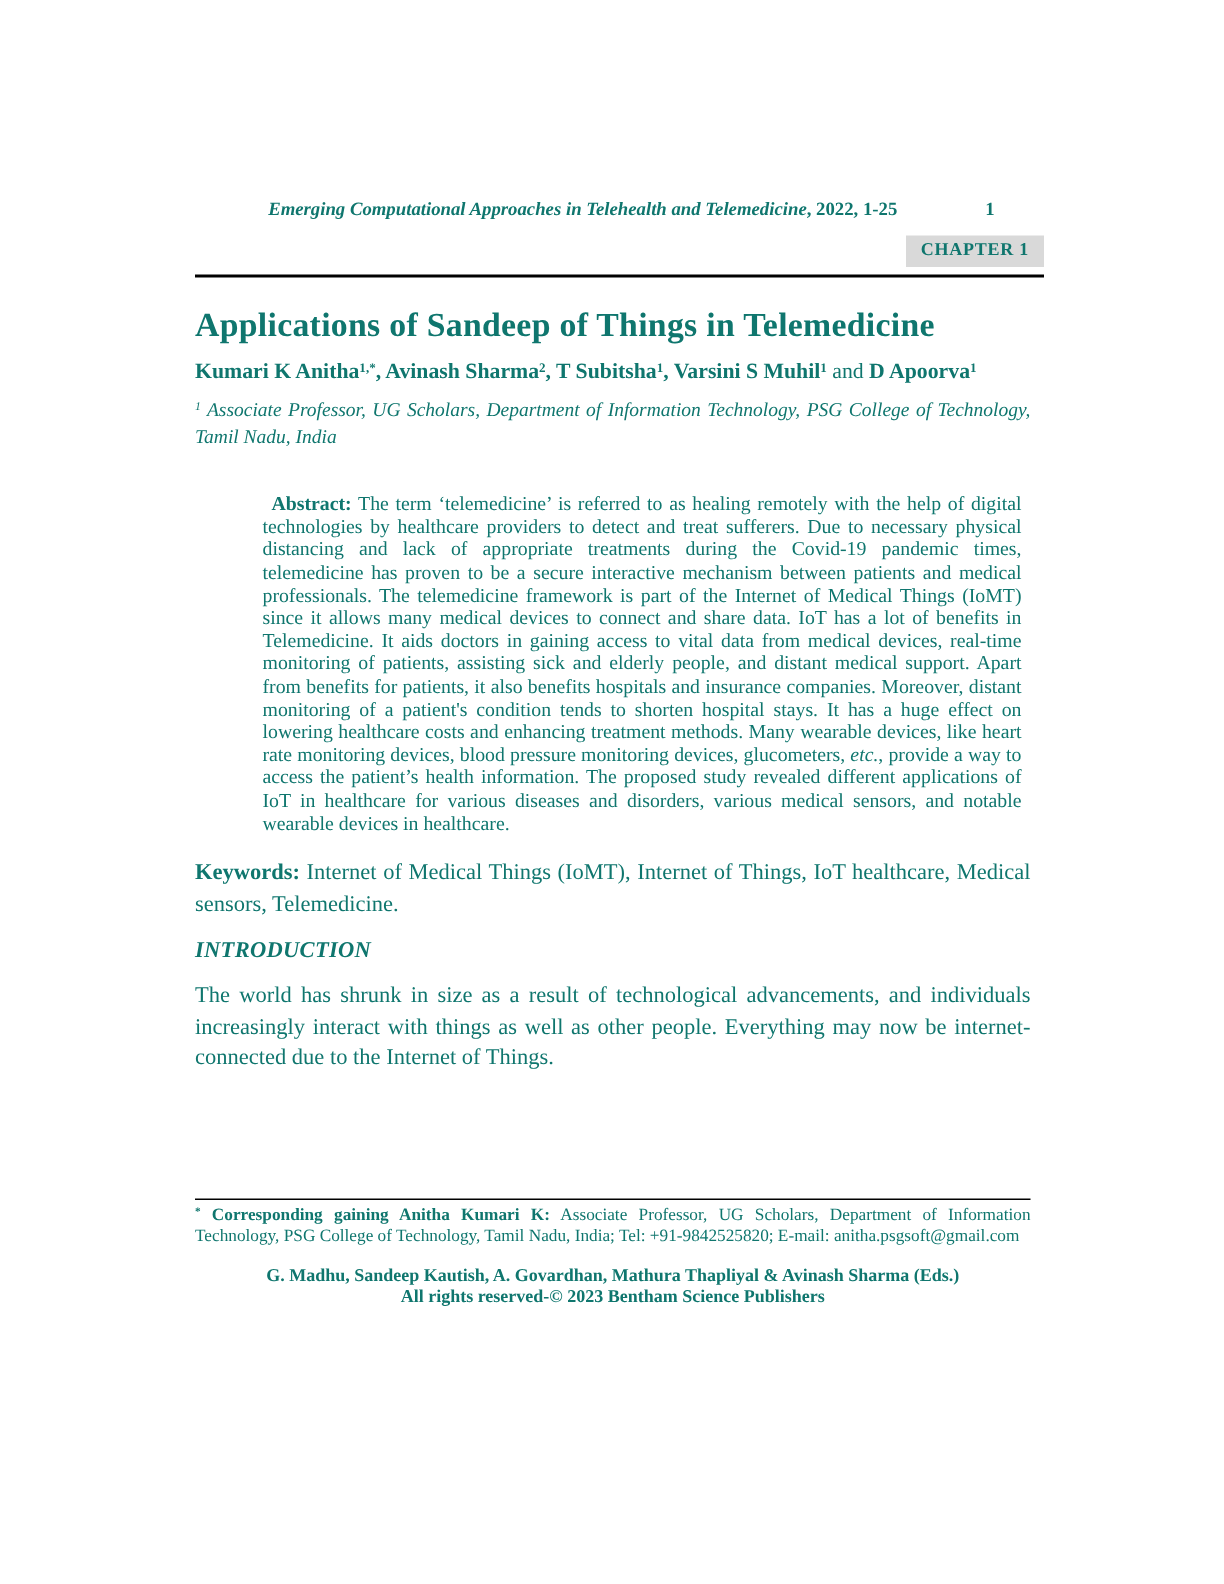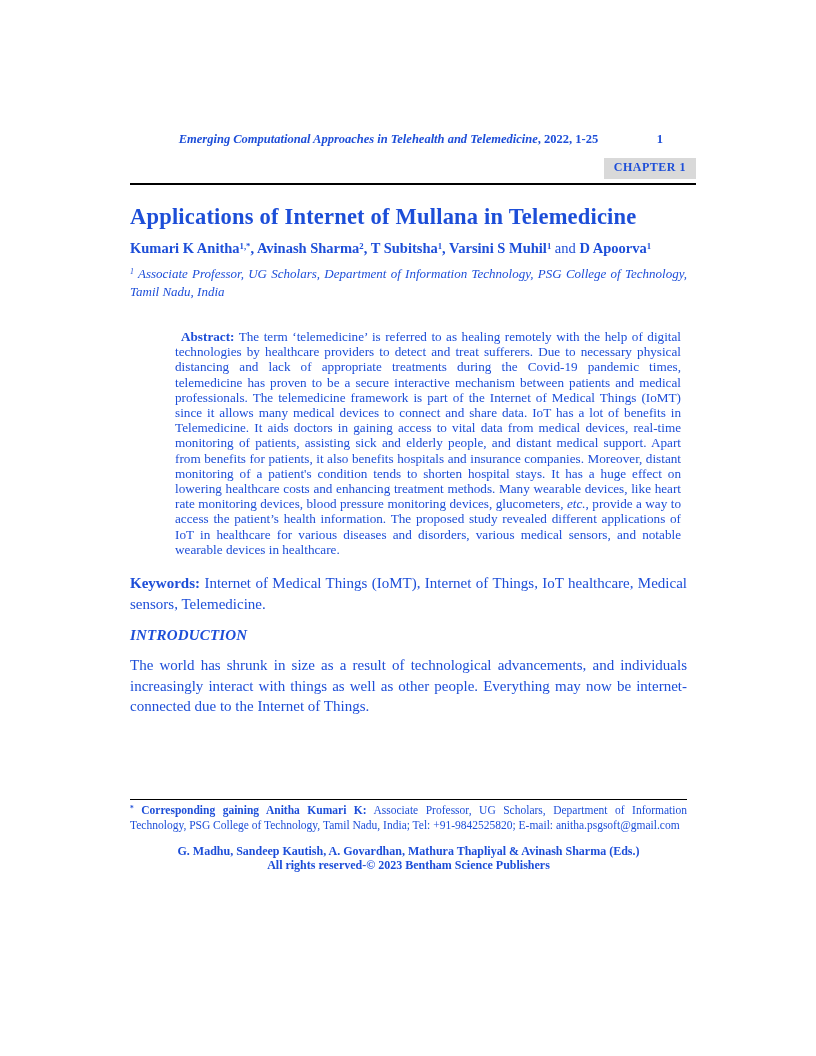--- a/index.html
+++ b/index.html
@@ -2,21 +2,21 @@
 <html><head>
 <meta charset="utf-8">
 <style>
   * { margin: 0; padding: 0; box-sizing: border-box; }
   html, body { background: #ffffff; }
   .page {
     position: relative;
     width: 772px;
     height: 1056px;
     background: #ffffff;
-    color: #1d4ed8;
+    color: #0f766e;
     font-family: "Liberation Serif", "DejaVu Serif", serif;
     overflow: hidden;
   }
   .content {
     position: absolute;
     left: 130px;
     top: 132px;
     width: 557px;
   }
 
@@ -164,21 +164,21 @@
     <div class="running-head">
       <span class="running-title">Emerging Computational Approaches in Telehealth and Telemedicine</span><span class="running-suffix">, 2022, 1-25</span>
       <span class="page-number">1</span>
     </div>
 
     <div class="chapter-row">
       <span class="chapter-rule"></span>
       <span class="chapter-label" id="chapter-label" style="background: rgb(217, 217, 217);">CHAPTER 1</span>
     </div>
 
-    <h1 class="article-title">Applications of Internet of Mullana in Telemedicine</h1>
+    <h1 class="article-title">Applications of Sandeep of Things in Telemedicine</h1>
 
     <p class="authors">
       <span><span>Kumari K Anitha</span><sup class="auth-sup">1,*</sup><span class="sep-bold">, </span></span><span><span>Avinash Sharma</span><sup class="auth-sup">2</sup><span class="sep-bold">, </span></span><span><span>T Subitsha</span><sup class="auth-sup">1</sup><span class="sep-bold">, </span></span><span><span>Varsini S Muhil</span><sup class="auth-sup">1</sup><span class="sep-regular"> and </span></span><span><span>D Apoorva</span><sup class="auth-sup">1</sup></span>
     </p>
 
     <div class="affiliations">
       <p class="affiliation"><sup class="auth-sup">1</sup><span> Associate Professor, UG Scholars, Department of Information Technology, PSG College of Technology, Tamil Nadu, India</span></p>
     </div>
 
     <p class="abstract">

